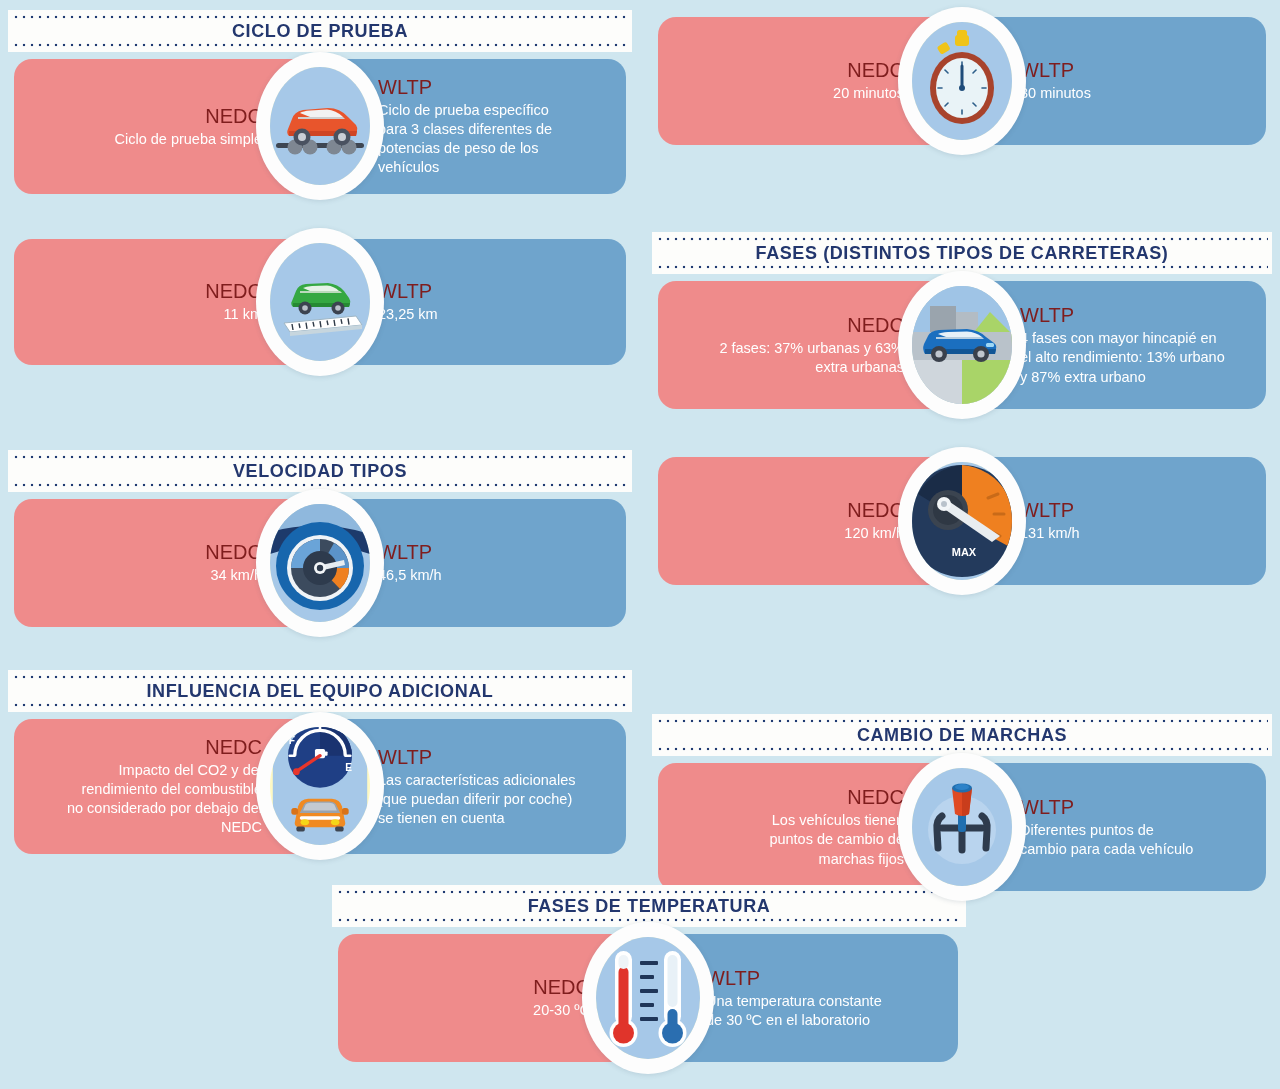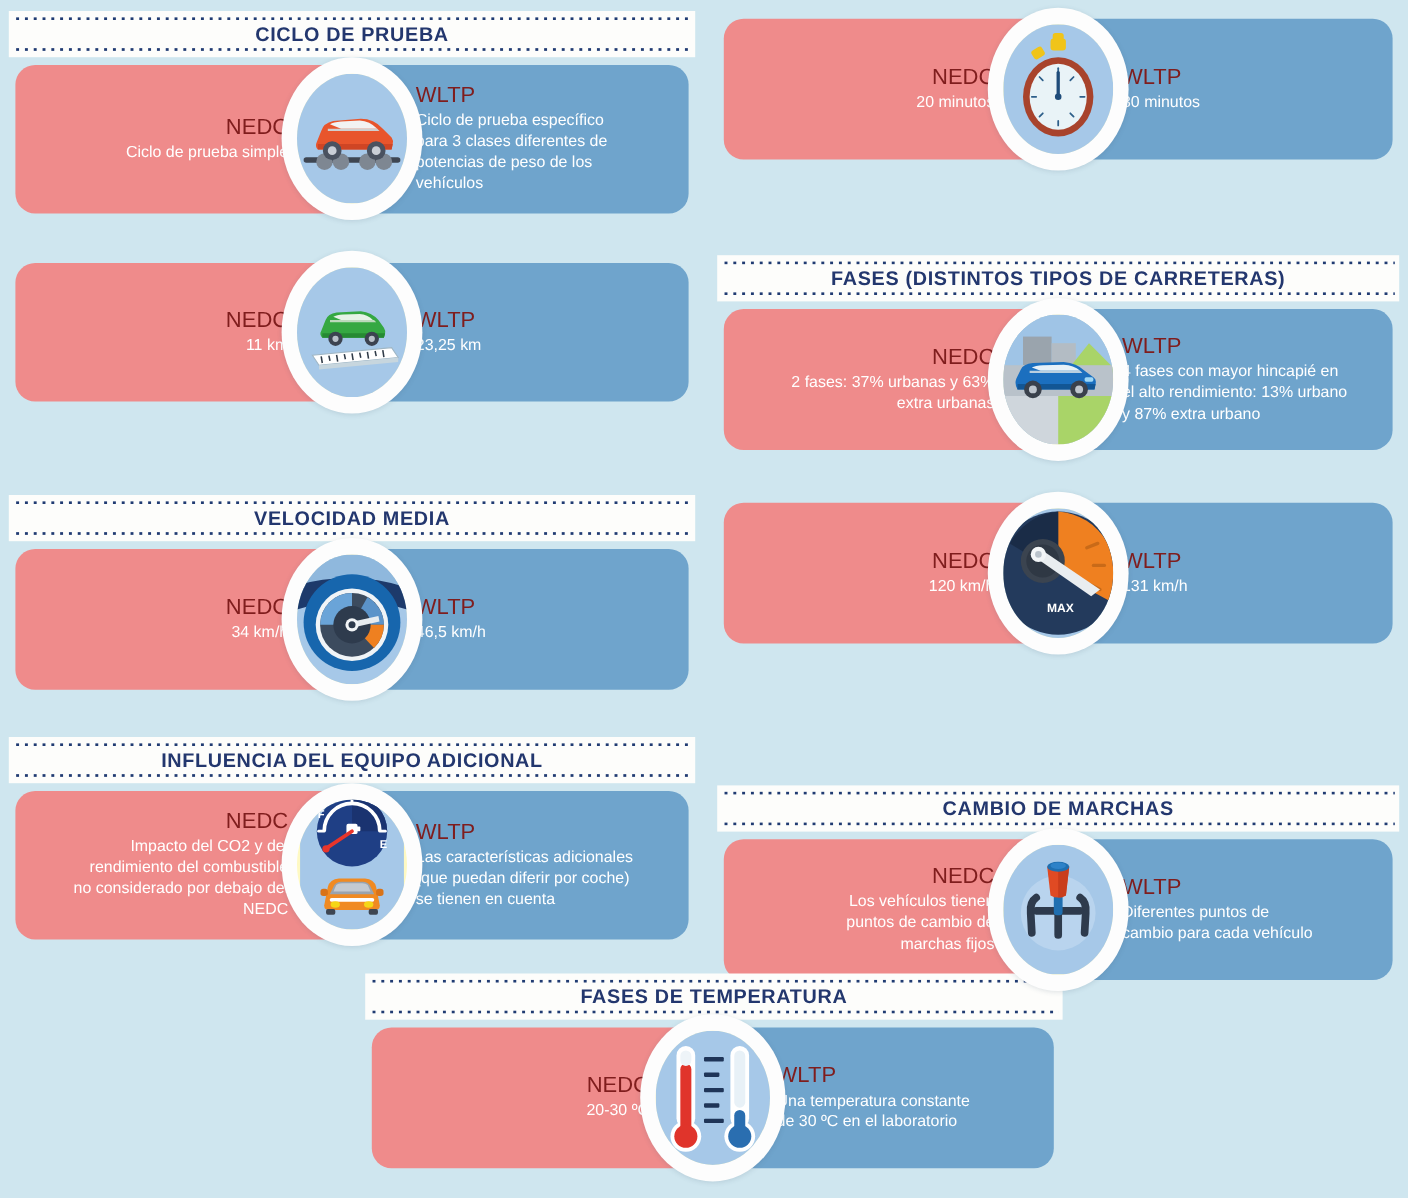--- a/index.html
+++ b/index.html
@@ -267,21 +267,21 @@
           </svg>
         </div>
       </div>
     </div>
   </div>
 
   <div class="card" style="left:8px; top:450px; width:624px;">
     <div class="card-title">
       <span class="dots-top"></span>
       <span class="dots-bottom"></span>
-      <h2>VELOCIDAD MEDIA</h2>
+      <h2>VELOCIDAD TIPOS</h2>
     </div>
     <div class="card-body" style="margin-left:6px; width:612px;">
       <div class="half half-left" style="width:50%; padding-right:58px; min-height:128px;">
         <div class="lbl">NEDC</div>
         <div class="val">34 km/h</div>
       </div>
       <div class="half half-right" style="width:50%; padding-left:58px; min-height:128px;">
         <div class="lbl">WLTP</div>
         <div class="val">46,5 km/h</div>
       </div>

